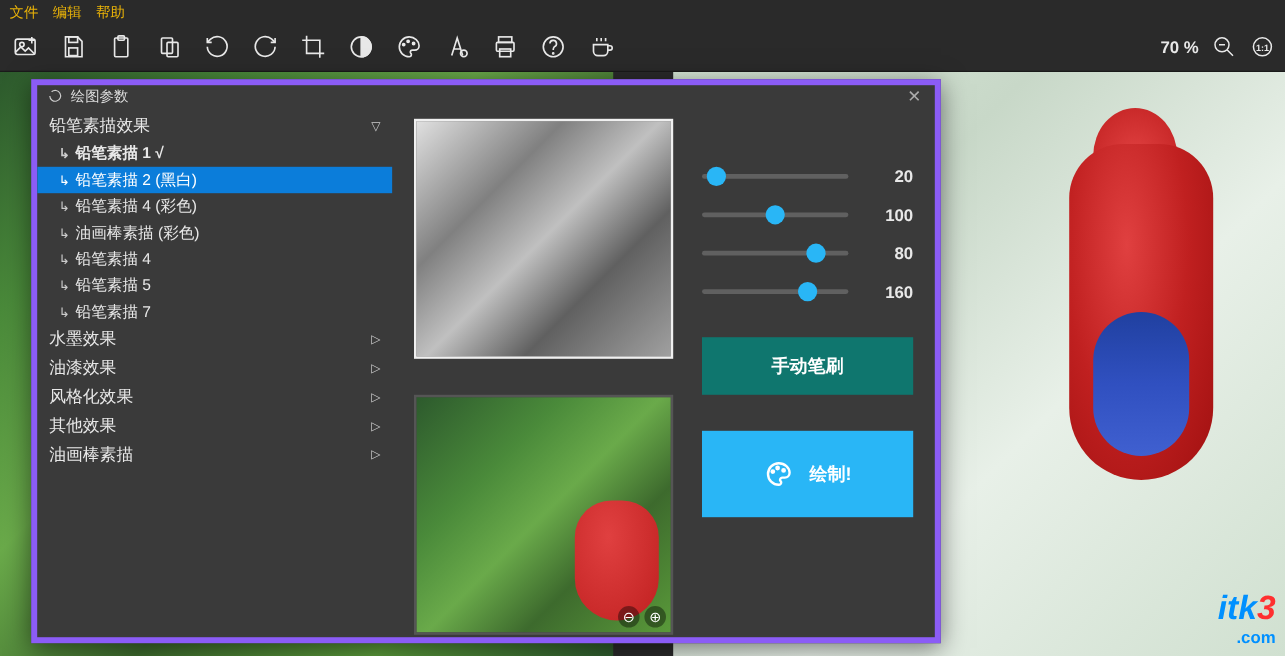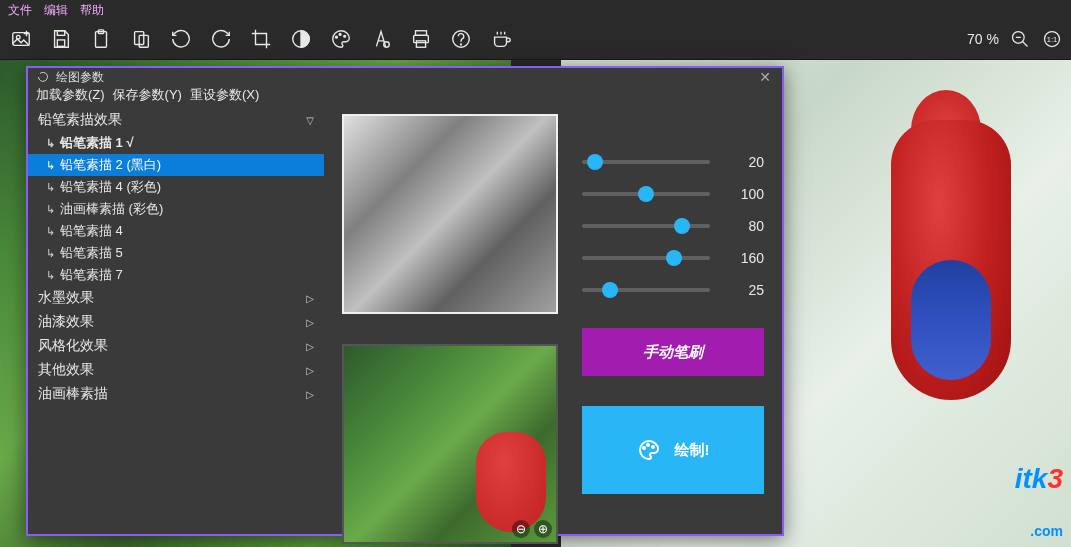--- a/index.html
+++ b/index.html
@@ -9,21 +9,21 @@
       background: #2a2a2a;
       font-family: "Microsoft YaHei", Arial, sans-serif;
       font-size: 13px;
       color: #e8e8e8;
       overflow: hidden;
       position: relative;
     }
     .menubar {
       height: 18px;
       padding: 2px 8px;
-      color: #f0abfc;
+      color: #eab308;
       font-size: 12px;
       display: flex;
       gap: 12px;
     }
     .toolbar {
       height: 42px;
       display: flex;
       align-items: center;
       padding: 0 8px;
       gap: 14px;
@@ -39,20 +39,21 @@
       cursor: pointer;
     }
     .toolbar-icon svg { width: 22px; height: 22px; stroke: #e8e8e8; fill: none; stroke-width: 1.5; }
     .zoom-area {
       margin-left: auto;
       display: flex;
       align-items: center;
       gap: 10px;
       color: #e8e8e8;
       font-size: 14px;
+      font-weight: bold;
     }
     .zoom-area .zi { width: 22px; height: 22px; display:flex; align-items:center; justify-content:center; cursor:pointer;text-align:right;}
     .zoom-area svg { width: 20px; height: 20px; stroke: #e8e8e8; fill: none; stroke-width: 1.5;}
     .canvas-strip {
       position: absolute;
       top: 60px;
       left: 0;
       right: 0;
       height: 487px;
       display: flex;
@@ -104,30 +105,30 @@
     .watermark {
       position: absolute;
       bottom: 8px;
       right: 8px;
       font-size: 28px;
       font-weight: bold;
       font-style: italic;
     }
     .watermark .itk { color: #0090ff; }
     .watermark .three { color: #ff3030; }
-    .watermark .com { color: #0090ff; font-size: 14px; display:block; text-align:right; font-style:normal;margin-top:28px;}
+    .watermark .com { color: #0090ff; font-size: 14px; display:block; text-align:right; font-style:normal;}
     
     .dialog {
       position: absolute;
       top: 66px;
       left: 26px;
       width: 758px;
       height: 470px;
       background: #3a3a3a;
-      border: 2px solid #8b5cf6;
+      border: 5px solid #8b5cf6;
       box-shadow: 0 4px 20px rgba(0,0,0,0.5);
       display: flex;
       flex-direction: column;
     }
     .dialog-titlebar {
       height: 26px;
       display: flex;
       align-items: center;
       padding: 0 8px;
       font-size: 12px;
@@ -273,41 +274,40 @@
       width: 16px;
       height: 16px;
       background: #29b6f6;
       border-radius: 50%;
       transform: translate(-50%, -50%);
     }
     .slider-val {
       width: 40px;
       text-align: right;
       font-size: 14px;
-      font-weight: normal;
+      font-weight: bold;
     }
     .btn {
       height: 48px;
       display: flex;
       align-items: center;
       justify-content: center;
       font-size: 15px;
       font-weight: bold;
       cursor: pointer;
       margin-top: 14px;
     }
     .btn-dark {
-      background: #a21caf;
+      background: #0f766e;
       color: #fff;
-      font-style: italic;
     }
     .btn-primary {
       background: #29b6f6;
       color: #fff;
-      height: 88px;
+      height: 72px;
       gap: 14px;
     }
     .btn-primary svg { width: 24px; height: 24px; stroke: #fff; fill: none; stroke-width: 2;}
   </style>
 </head>
 <body>
 
 <div class="menubar">
   <span>文件</span>
   <span>编辑</span>
@@ -436,25 +436,20 @@
 <div class="dialog">
   <div class="dialog-titlebar">
     <span class="ref">
         <svg viewBox="0 0 24 24" width="12" height="12">
           <path d="M3 12a9 9 0 1 0 3-7" stroke="#ccc" fill="none" stroke-width="2"></path>
         </svg>
       </span>
     <span>绘图参数</span>
     <span class="dialog-close">✕</span>
   </div>
-  <div class="dialog-menu">
-    <span>加载参数(Z)</span>
-    <span>保存参数(Y)</span>
-    <span>重设参数(X)</span>
-  </div>
   <div class="dialog-body">
     <div class="sidebar">
       <div class="cat-header">
         <span>铅笔素描效果</span>
           <span class="chev">▽</span>
       </div>
       <div class="preset-item checked">
           <span class="arw">↳</span>
           <span>铅笔素描 1 √</span>
         </div>
@@ -532,26 +527,20 @@
               <div class="slider-thumb" style="left:78%"></div>
             </div>
           <div class="slider-val">80</div>
         </div>
         <div class="slider-row">
           <div class="slider-track">
               <div class="slider-thumb" style="left:72%"></div>
             </div>
           <div class="slider-val">160</div>
         </div>
-        <div class="slider-row">
-          <div class="slider-track">
-              <div class="slider-thumb" style="left:22%"></div>
-            </div>
-          <div class="slider-val">25</div>
-        </div>
         <div class="btn btn-dark">手动笔刷</div>
         <div class="btn btn-primary">
           <svg viewBox="0 0 24 24">
               <path d="M12 3a9 9 0 1 0 0 18c1 0 2-1 2-2s-1-1-1-2 1-2 2-2h2a4 4 0 0 0 4-4c0-4-4-8-9-8z"></path>
               <circle cx="7" cy="10" r="1" fill="#fff"></circle>
               <circle cx="11" cy="7" r="1" fill="#fff"></circle>
               <circle cx="16" cy="9" r="1" fill="#fff"></circle>
             </svg>
           <span>绘制!</span>
         </div>

